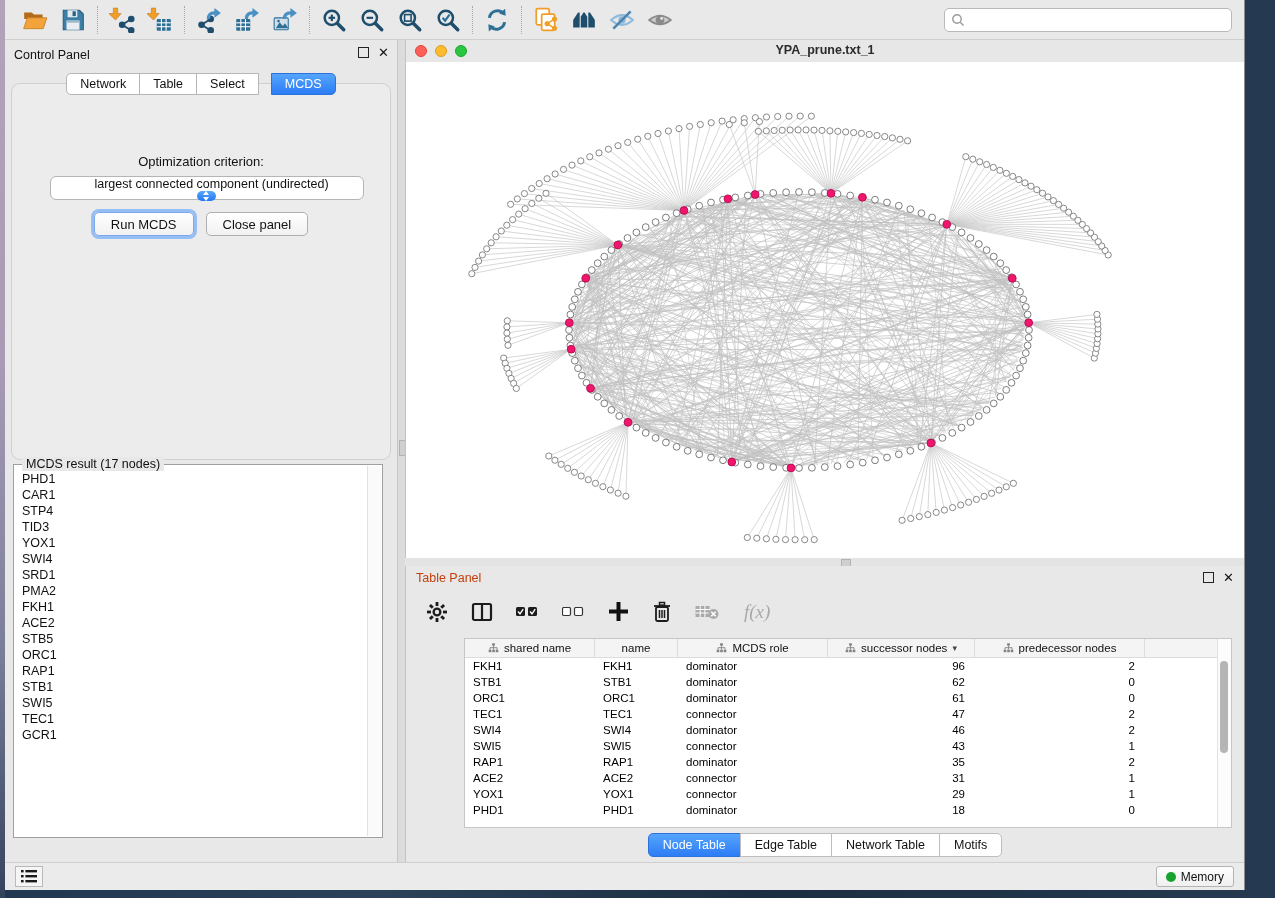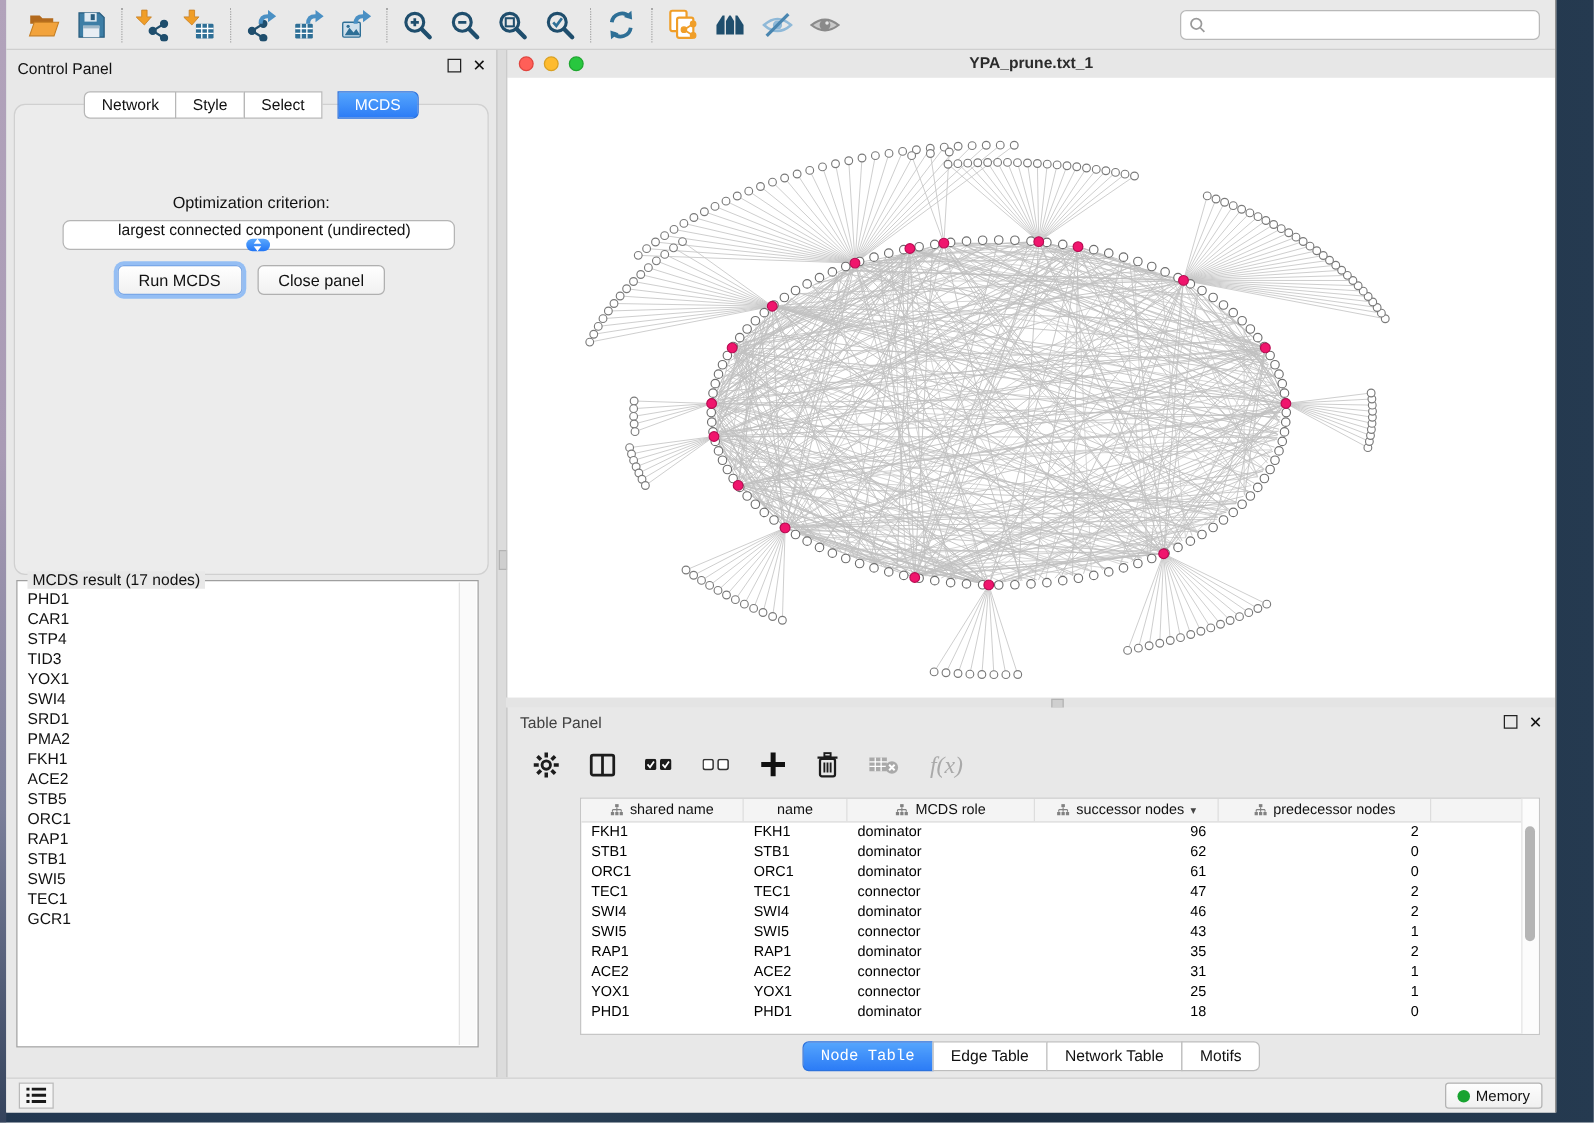--- a/index.html
+++ b/index.html
@@ -65,39 +65,39 @@
   .traffic{position:absolute;left:9px;top:5px;display:flex;gap:8px;}
   .light{width:12px;height:12px;border-radius:50%;box-sizing:border-box;}
   .light.red{background:#ff5f58;border:1px solid #e0443e;}
   .light.yellow{background:#febb2e;border:1px solid #d9a021;}
   .light.green{background:#28c73f;border:1px solid #1ea62f;}
   .net-title{position:absolute;left:0;right:0;top:3px;text-align:center;font-size:12.5px;font-weight:600;color:#2b2b2b;}
   .net-canvas{position:absolute;left:0;top:22px;right:0;bottom:0;background:#fff;}
   .net-canvas svg{position:absolute;left:0;top:0;}
   
   .table-panel{position:absolute;left:400px;top:566px;right:0;bottom:28px;background:#e8e8e8;border-left:1px solid #c2c2c2;box-sizing:border-box;}
-  .tp-title{position:absolute;left:10px;top:5px;font-size:12.5px;color:#404040;text-align:right;}
+  .tp-title{position:absolute;left:10px;top:5px;font-size:12.5px;color:#c2410c;text-align:right;}
   .tp-toolbar{position:absolute;left:20px;top:28px;height:38px;display:flex;align-items:center;gap:23px;}
   .tp-tool{display:flex;align-items:center;justify-content:center;background:none;border:none;padding:0;height:26px;}
   .table-wrap{position:absolute;left:14px;right:12px;top:72px;height:190px;background:#fff;border:1px solid #c6c6c6;box-sizing:border-box;margin-left:44px;}
   .tbl{position:absolute;left:0;top:0;right:13px;bottom:0;overflow:hidden;}
   .tbl-header{display:flex;height:19px;background:#f4f4f4;border-bottom:1px solid #dcdcdc;box-sizing:border-box;}
   .th{display:flex;align-items:center;justify-content:center;gap:5px;font-size:11.5px;color:#111;
     border-right:1px solid #ddd;box-sizing:border-box;height:100%;}
   .th:last-child{border-right:none;}
   .sort-arrow{font-size:9px;color:#444;}
   .tbl-row{display:flex;height:16px;}
   .td{font-size:11.5px;color:#000;box-sizing:border-box;white-space:nowrap;overflow:hidden;line-height:16px;}
   .td.left{text-align:left;padding-left:8px;}
   .td.right{text-align:right;padding-right:10px;}
   .tbl-scroll{position:absolute;right:0;top:0;width:13px;bottom:0;background:#fcfcfc;border-left:1px solid #e3e3e3;}
   .tbl-thumb{position:absolute;left:2px;top:22px;width:8px;height:92px;background:#b5b5b5;border-radius:5px;}
   .tp-tabs{position:absolute;left:0;right:0;top:267px;display:flex;justify-content:center;}
   .tp-tab{height:22px;line-height:22px;padding:0 14px;font-size:12.5px;background:#fff;border:1px solid #bdbdbd;margin-left:-1px;color:#111;}
-  .tp-tab:first-child{border-radius:5px 0 0 5px;margin-left:0;font-family:Liberation Mono, monospace;}
+  .tp-tab:first-child{border-radius:5px 0 0 5px;margin-left:0;}
   .tp-tab:last-child{border-radius:0 5px 5px 0;}
   .tp-tab.active{background:linear-gradient(180deg,#55a5fd,#2c7cf6);color:#fff;border-color:#2c72dd;}
   
   .status-bar{position:absolute;left:0;right:0;bottom:0;height:28px;background:#ebebeb;border-top:1px solid #cfcfcf;box-sizing:border-box;}
   .list-btn{position:absolute;left:10px;top:3px;width:28px;height:21px;background:#f5f5f5;border:1px solid #b9b9b9;
     display:flex;align-items:center;justify-content:center;padding:0;}
   .memory-btn{position:absolute;right:10px;top:3px;height:21px;background:linear-gradient(180deg,#fdfdfd,#f0f0f0);
     border:1px solid #b3b3b3;border-radius:3px;display:flex;align-items:center;gap:5px;padding:0 9px;font-size:12px;color:#111;font-family:inherit;}
   .mem-dot{width:10px;height:10px;border-radius:50%;background:#18a330;display:inline-block;}
   .hier-icon svg{display:block;}
@@ -329,21 +329,21 @@
   <div class="control-panel">
     <div class="cp-header">
       <span class="cp-title">Control Panel</span>
       <span class="win-icons">
         <span class="float-icon"></span>
         <span class="close-icon">✕</span>
       </span>
     </div>
     <div class="cp-tabs" id="cp-tabs">
         <div class="seg-tab">Network</div>
-        <div class="seg-tab">Style</div>
+        <div class="seg-tab">Table</div>
         <div class="seg-tab">Select</div>
         <div class="seg-tab active">MCDS</div>
       </div>
     <div class="cp-panel">
       <div class="opt-label">Optimization criterion:</div>
       <div class="combo">
         <span class="combo-text">largest connected component (undirected)</span>
         <span class="combo-stepper">
             <span class="tri-up"></span>
             <span class="tri-down"></span>
@@ -1523,21 +1523,21 @@
               <div class="td left" style="flex: 0 0 130px; width: 130px;">ACE2</div>
               <div class="td left" style="flex: 0 0 83px; width: 83px;">ACE2</div>
               <div class="td left" style="flex: 0 0 150px; width: 150px;">connector</div>
               <div class="td right" style="flex: 0 0 147px; width: 147px;">31</div>
               <div class="td right" style="flex: 0 0 170px; width: 170px;">1</div>
             </div>
             <div class="tbl-row">
               <div class="td left" style="flex: 0 0 130px; width: 130px;">YOX1</div>
               <div class="td left" style="flex: 0 0 83px; width: 83px;">YOX1</div>
               <div class="td left" style="flex: 0 0 150px; width: 150px;">connector</div>
-              <div class="td right" style="flex: 0 0 147px; width: 147px;">25</div>
+              <div class="td right" style="flex: 0 0 147px; width: 147px;">29</div>
               <div class="td right" style="flex: 0 0 170px; width: 170px;">1</div>
             </div>
             <div class="tbl-row">
               <div class="td left" style="flex: 0 0 130px; width: 130px;">PHD1</div>
               <div class="td left" style="flex: 0 0 83px; width: 83px;">PHD1</div>
               <div class="td left" style="flex: 0 0 150px; width: 150px;">dominator</div>
               <div class="td right" style="flex: 0 0 147px; width: 147px;">18</div>
               <div class="td right" style="flex: 0 0 170px; width: 170px;">0</div>
             </div>
           </div>

